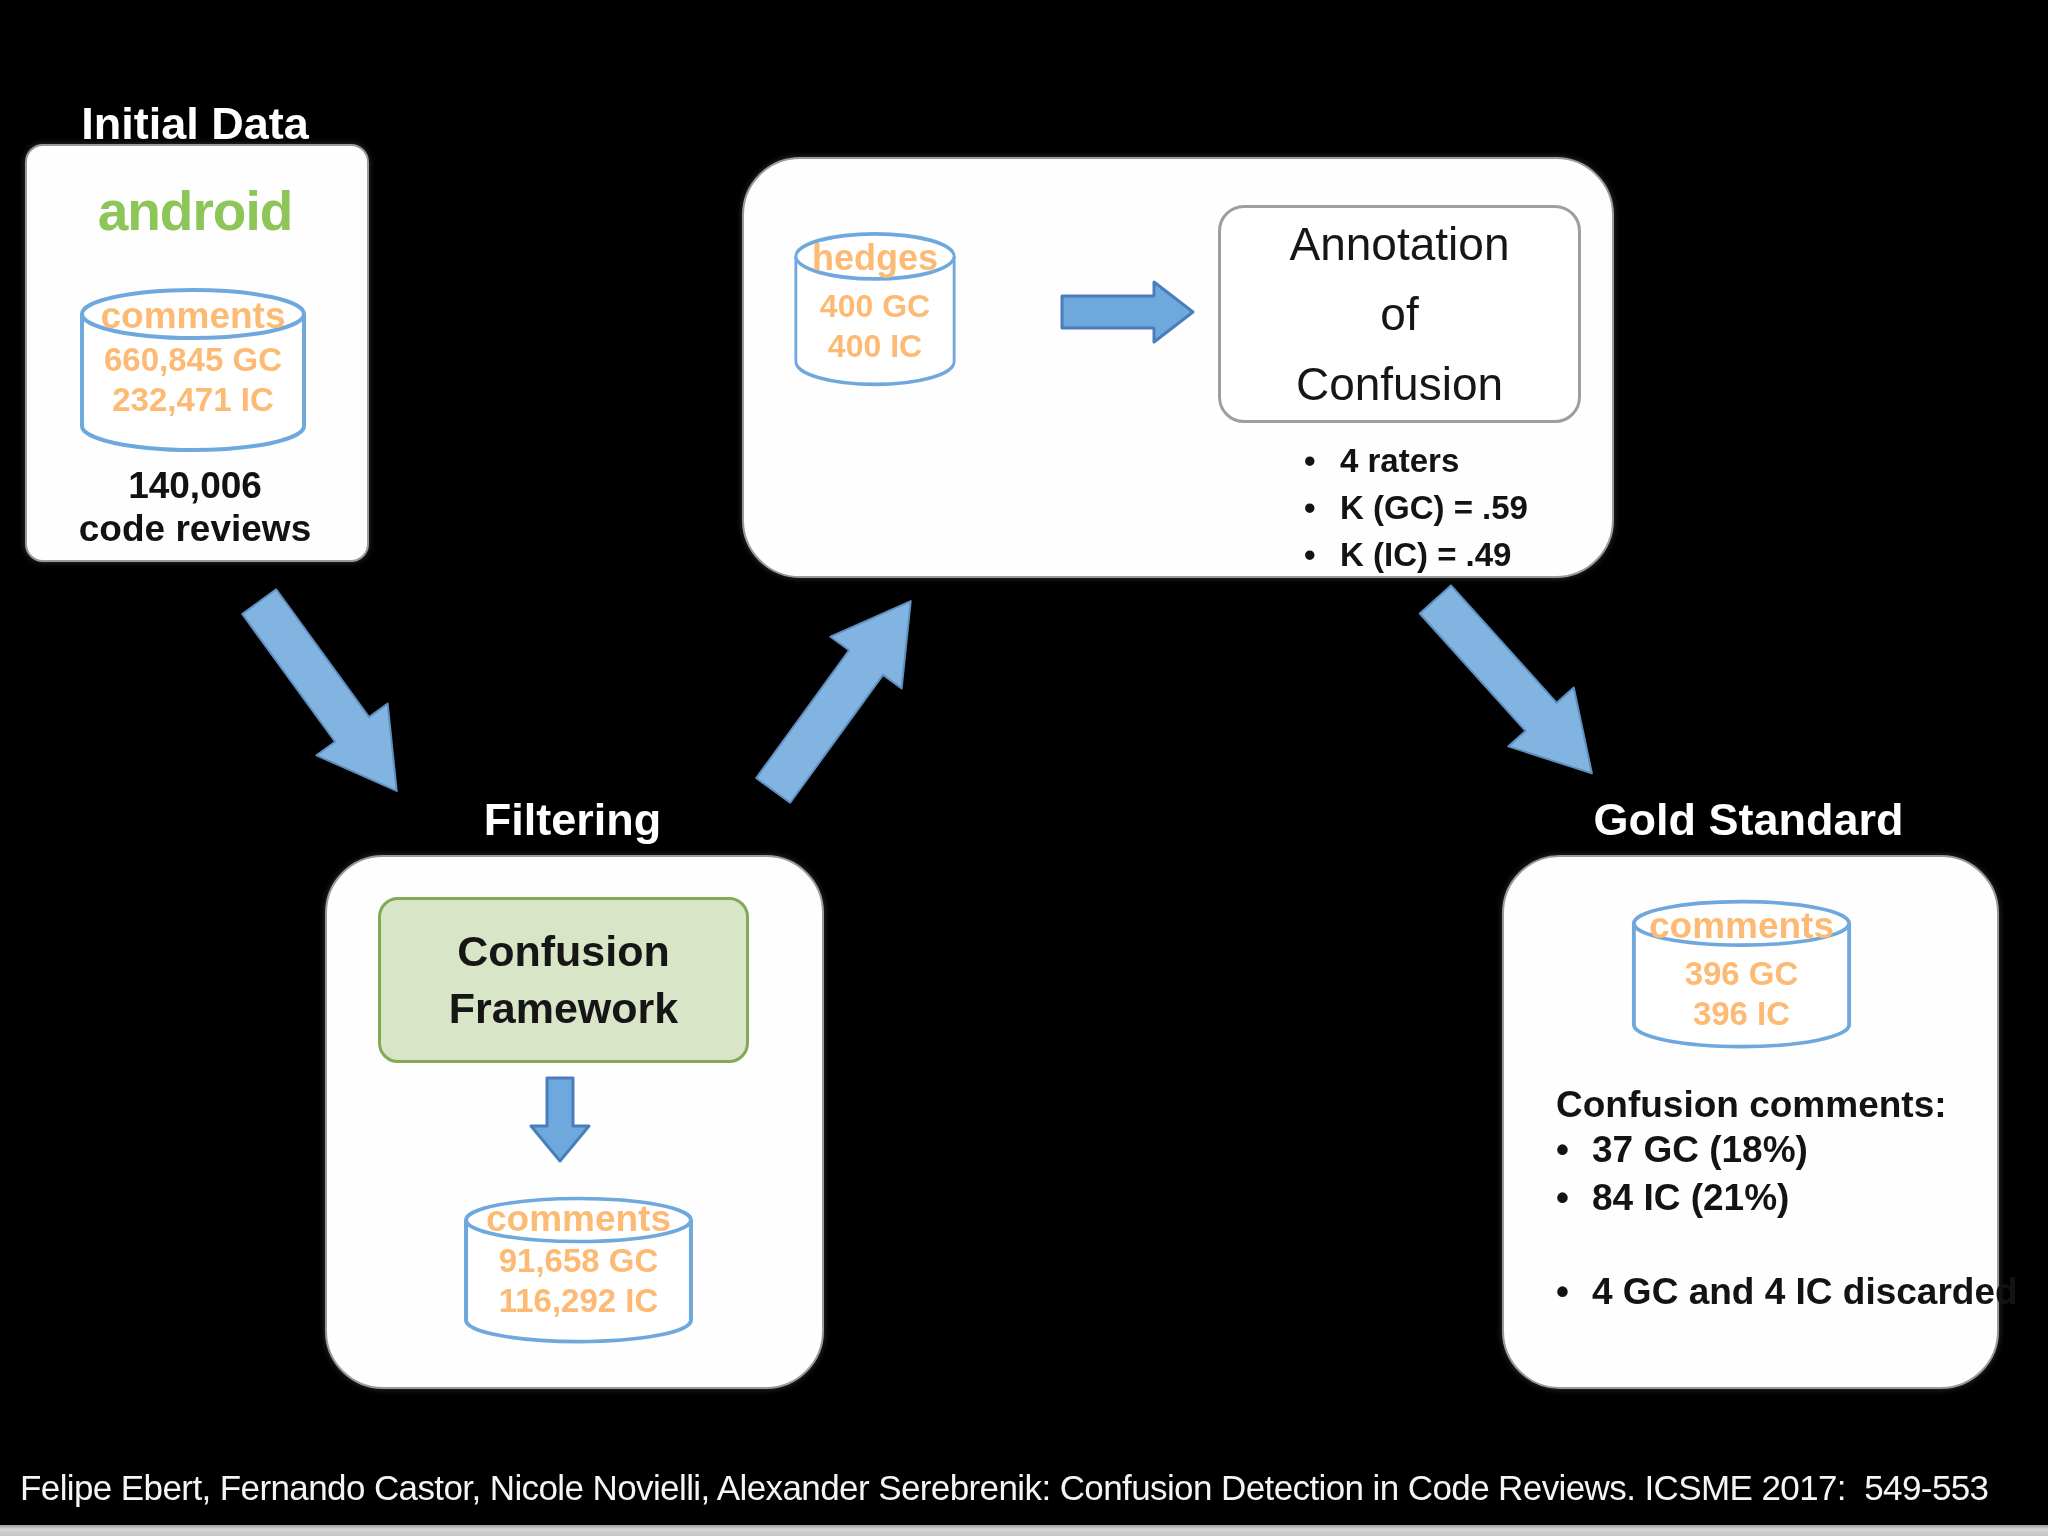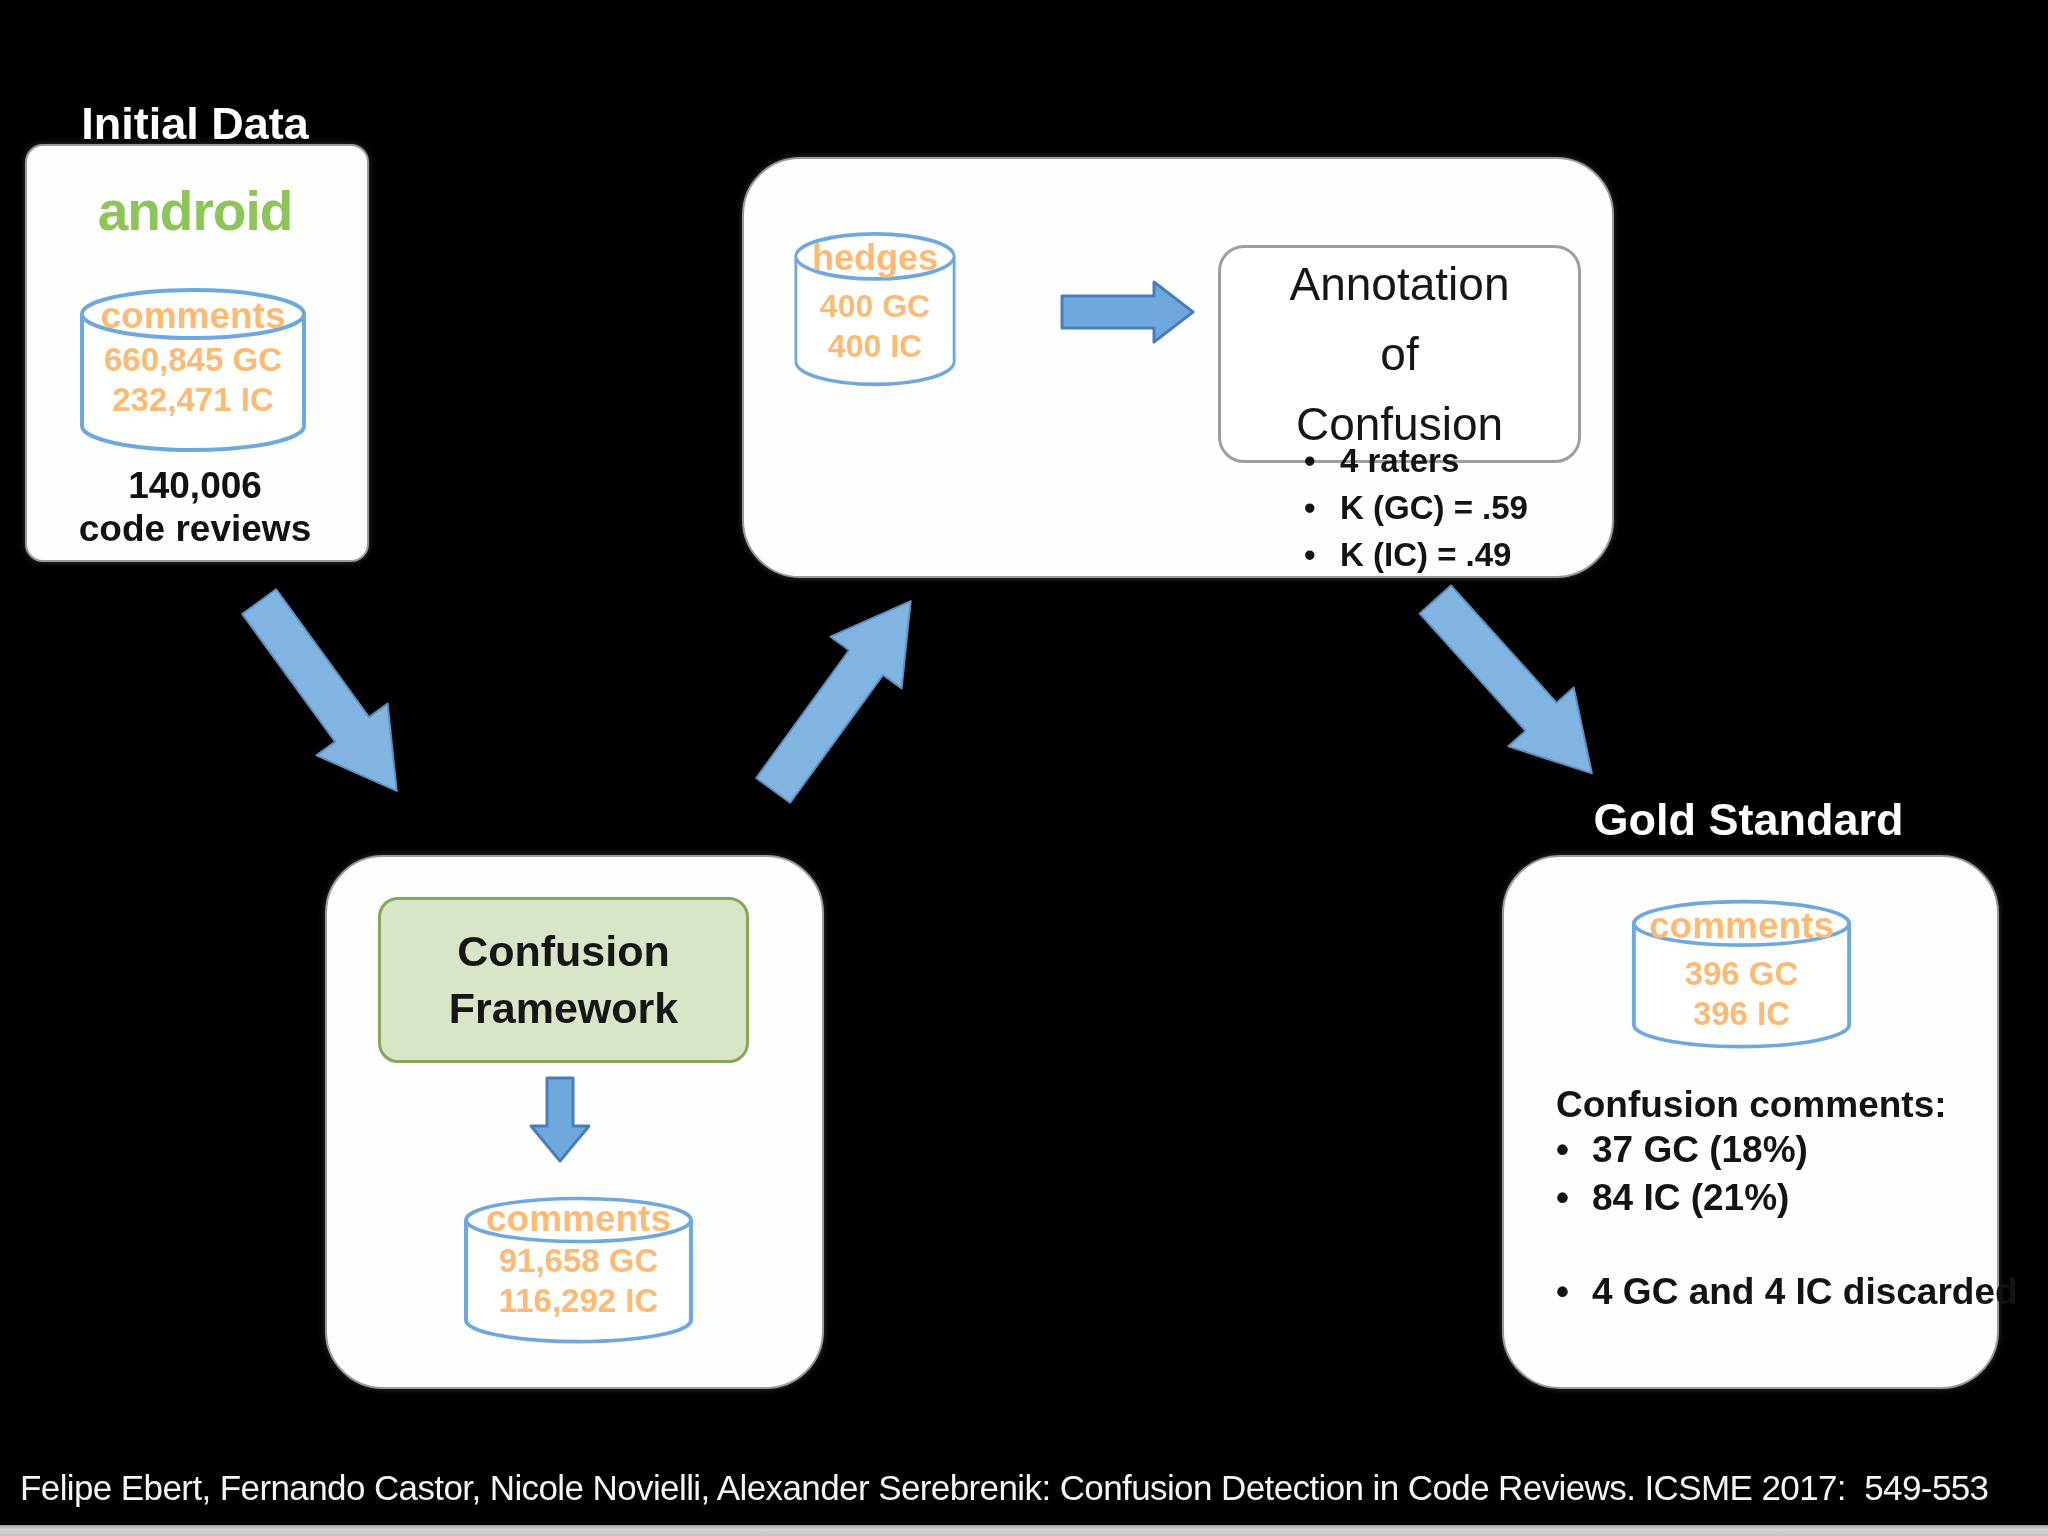--- a/index.html
+++ b/index.html
@@ -21,21 +21,21 @@
   .cyl-label{font-weight:700;font-size:37px;line-height:40px;}
   .cyl-num{font-weight:700;font-size:33px;line-height:40px;}
   .android-logo{
     position:absolute;text-align:center;font-weight:700;font-size:55px;line-height:58px;
     color:#8DC558;letter-spacing:-1px;
   }
   .big-arrow{position:absolute;width:240px;height:96px;}
   .proc-rect{
     position:absolute;background:#fff;border:3px solid #9e9e9e;border-radius:26px;
     display:flex;align-items:center;justify-content:center;text-align:center;
-    font-size:46px;line-height:70px;font-weight:400;color:#161616;margin-top:40px;
+    font-size:46px;line-height:70px;font-weight:400;color:#161616;
   }
   .green-rect{
     position:absolute;background:#D9E5C7;border:3px solid #83A957;border-radius:20px;
     display:flex;align-items:center;justify-content:center;text-align:center;
     font-size:43px;line-height:57px;font-weight:700;color:#161616;
   }
   .bullet-list{position:absolute;}
   .bullet{
     position:relative;padding-left:44px;font-weight:700;color:#131313;
   }
@@ -59,20 +59,21 @@
     position:absolute;left:0;top:1525px;width:2048px;height:11px;
     background:linear-gradient(#9fa0a2,#d4d5d7 40%,#c2c3c5);
   }
 </style>
 </head>
 <body>
 
 <div id="stage">
 
   <div class="heading" style="left:25px;top:99px;width:340px;">Initial Data</div>
+  <div class="heading" style="left:325px;top:795px;width:495px;">Filtering</div>
   <div class="heading" style="left:1502px;top:795px;width:493px;">Gold Standard</div>
 
   <div class="panel" style="left:25px;top:144px;width:340px;height:414px;border-radius:18px;">
     <div class="android-logo" style="left:0;top:36px;width:336px;">android</div>
     <div class="summary-text" style="left:0;top:318px;width:336px;">140,006</div>
     <div class="summary-text" style="left:0;top:361px;width:336px;">code reviews</div>
   </div>
   <div class="cylinder" style="left:78px;top:286px;width:230px;height:170px;">
     <svg viewBox="0 0 230 170" preserveAspectRatio="none">
       <path d="M4 28 L4 140 A 111 24 0 0 0 226 140 L 226 28" fill="#ffffff" stroke="#6FA8DC" stroke-width="4"></path>

